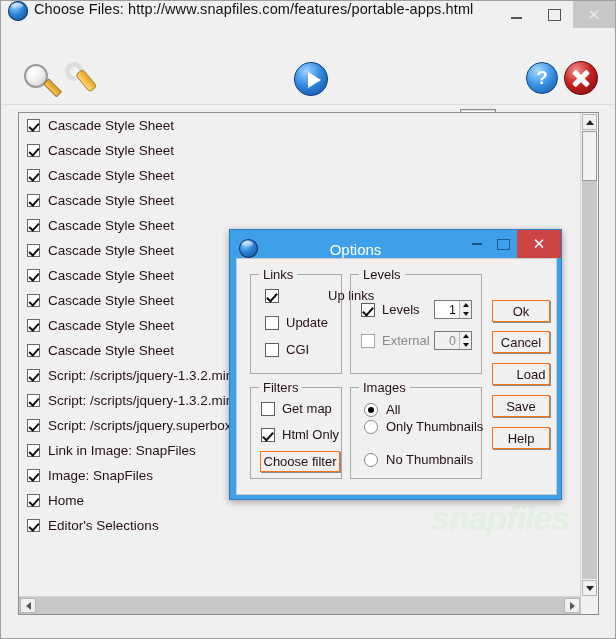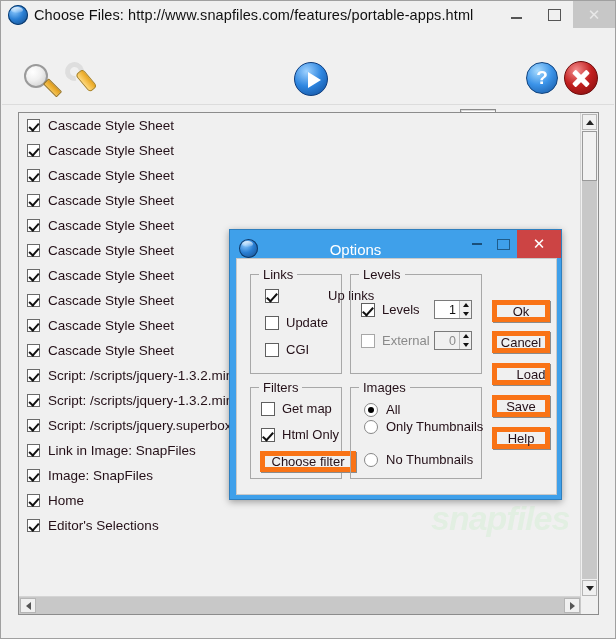--- a/index.html
+++ b/index.html
@@ -13,21 +13,21 @@
     position:relative;width:616px;height:639px;
     box-sizing:border-box;
     background:#f0f0f0;
     border:1px solid #a0a0a0;
   }
 
   
   #titlebar{
     position:absolute;left:0;top:0;width:614px;height:27px;
     background:#f0f0f0;
-    display:flex;align-items:center;
+    display:flex;
   }
   #app-icon{
     width:20px;height:20px;margin-left:7px;margin-right:6px;
     border-radius:50%;
     background:radial-gradient(circle at 33% 28%,#8ecbff 0%,#2a7fd4 45%,#12447e 100%);
     box-shadow:inset 0 0 0 1px #0d3a6b;
     position:relative;flex:0 0 auto;
   }
   #app-icon:after{
     content:"";position:absolute;left:3px;top:2px;width:12px;height:6px;
@@ -261,21 +261,21 @@
     box-sizing:border-box;display:flex;align-items:center;
   }
   .spin .val{flex:1;text-align:right;padding-right:3px;font-size:12.5px;color:#111;}
   .spin.dis{background:#f0f0f0;}
   .spin.dis .val{color:#8a8a8a;}
   .spin .ud{width:11px;height:100%;border-left:1px solid #b9b9b9;display:flex;flex-direction:column;
     align-items:center;justify-content:space-around;background:#f0f0f0;}
   .sp-up{width:0;height:0;border-left:3.5px solid transparent;border-right:3.5px solid transparent;border-bottom:4px solid #111;}
   .sp-dn{width:0;height:0;border-left:3.5px solid transparent;border-right:3.5px solid transparent;border-top:4px solid #111;}
   .btn{
-    position:absolute;background:#f0f0f0;border:5px solid #f97316;
+    position:absolute;background:#f0f0f0;border:1px solid #f97316;
     box-shadow:1px 1px 0 #8b8b8b;
     box-sizing:border-box;display:flex;align-items:center;justify-content:center;
     font-size:13px;color:#241018;
   }
   #btn-ok{left:255px;top:41px;width:58px;height:22px;}
   #btn-cancel{left:255px;top:72px;width:58px;height:22px;}
   #btn-load{left:255px;top:104px;width:58px;height:22px;padding-left:20px;}
   #btn-save{left:255px;top:136px;width:58px;height:22px;}
   #btn-help{left:255px;top:168px;width:58px;height:22px;}
   #btn-choose{left:14px;top:119px;width:78px;height:21px;}
@@ -499,21 +499,21 @@
       <div class="gbox" style="left:13px;top:128px;width:92px;height:92px;">
         <span class="gcap">Filters</span>
         <div class="ck" style="left:10px;top:13px;">
           <span class="box"></span>
           <span>Get map</span>
         </div>
         <div class="ck on" style="left:10px;top:39px;">
           <span class="box"></span>
           <span>Html Only</span>
         </div>
-        <div class="btn" id="btn-choose" style="left:9px;top:63px;width:96px;height:21px;">Choose filter</div>
+        <div class="btn" id="btn-choose" style="left:9px;top:63px;width:80px;height:21px;">Choose filter</div>
       </div>
 
       <div class="gbox" style="left:113px;top:128px;width:132px;height:92px;">
         <span class="gcap">Images</span>
         <div class="rd on" style="left:13px;top:14px;">
           <span class="circ"></span>
           <span>All</span>
         </div>
         <div class="rd" style="left:13px;top:31px;">
           <span class="circ"></span>

